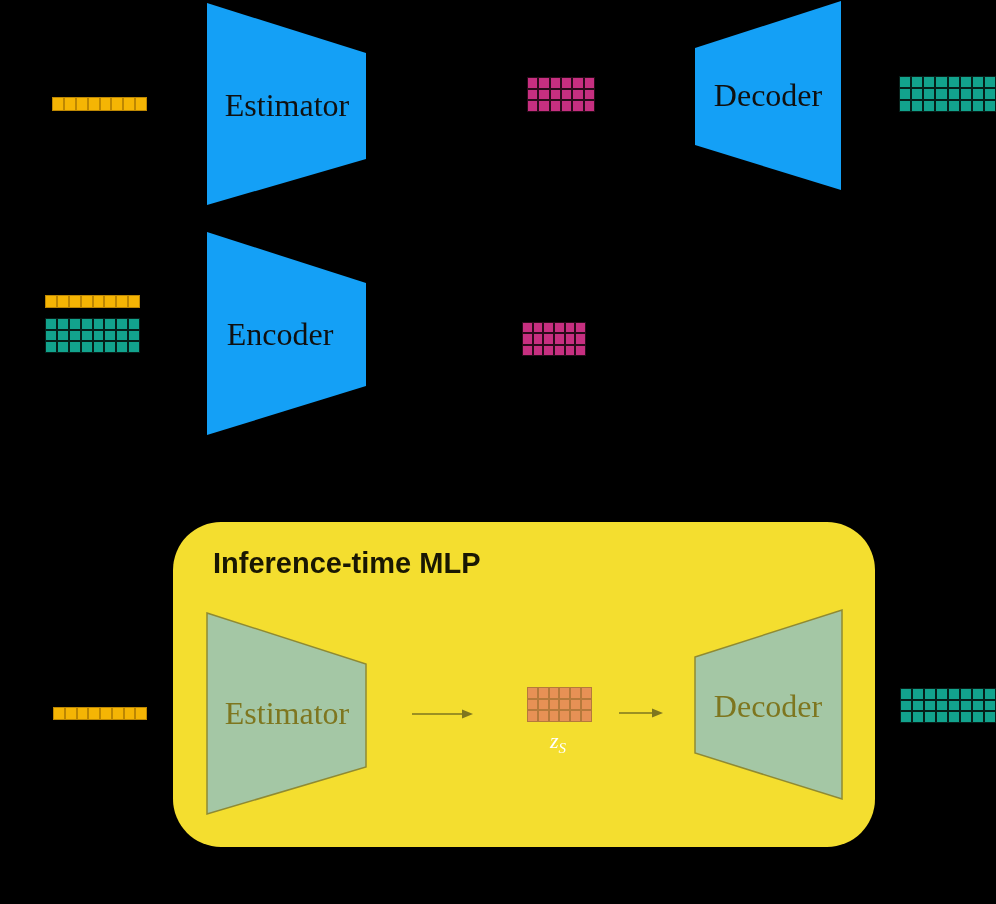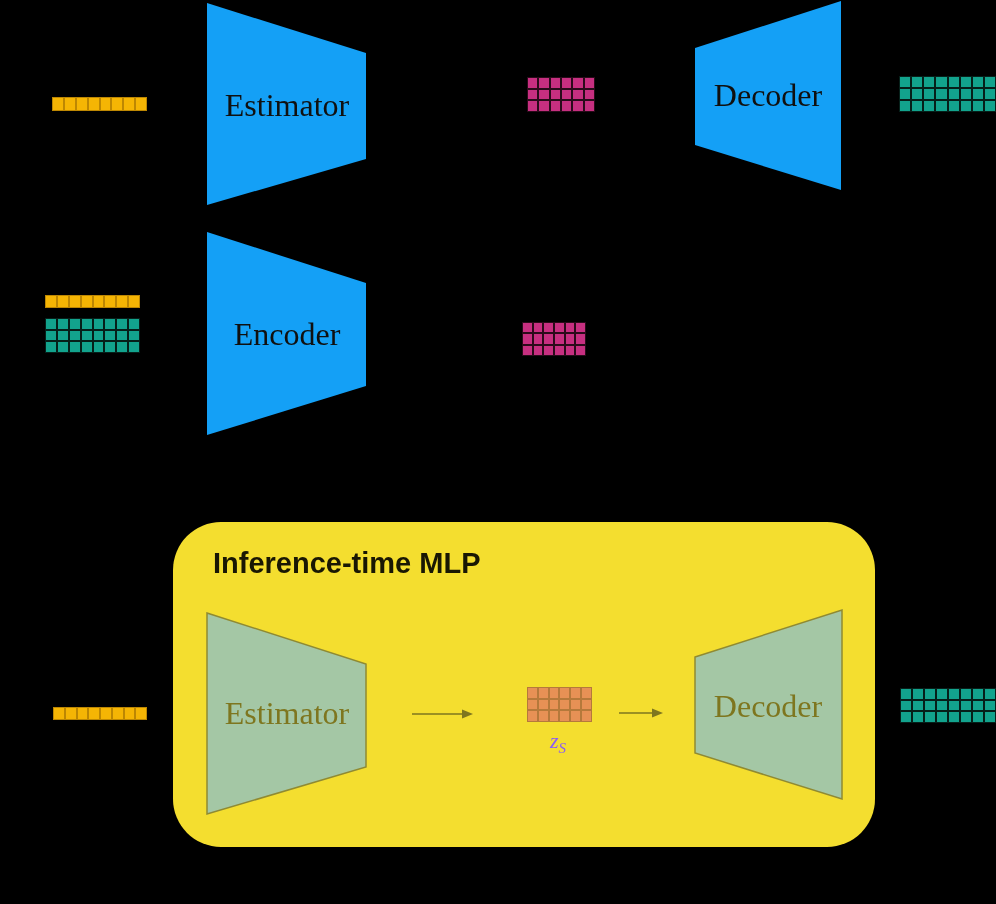--- a/index.html
+++ b/index.html
@@ -226,21 +226,21 @@
     <div style="background-color: rgb(18, 163, 141);"></div>
     <div style="background-color: rgb(18, 163, 141);"></div>
     <div style="background-color: rgb(18, 163, 141);"></div>
     <div style="background-color: rgb(18, 163, 141);"></div>
   </div>
 
 <div class="block-label" style="left: 287px; top: 105px; color: rgb(16, 16, 16);">Estimator</div>
 
 <div class="block-label" style="left: 768px; top: 95px; color: rgb(16, 16, 16);">Decoder</div>
 
-<div class="block-label" style="left: 287px; top: 334px; color: rgb(16, 16, 16); text-align: right;">Encoder</div>
+<div class="block-label" style="left: 280px; top: 334px; color: rgb(16, 16, 16); text-align: right;">Encoder</div>
 
 <div class="mlp-title" style="color: rgb(25, 23, 3);">Inference-time MLP</div>
 
 <div class="block-label olive-label" style="left: 287px; top: 713px; color: rgb(126, 118, 31);">Estimator</div>
 
 <div class="block-label olive-label" style="left: 768px; top: 706px; color: rgb(126, 118, 31);">Decoder</div>
 
-<div class="latent-label" style="color: #8b5cf6; font-style: italic;"><span>z</span><sub>S</sub></div>
+<div class="latent-label" style="color: #ffffff; font-style: italic;"><span>z</span><sub>S</sub></div>
 
 </body></html>

